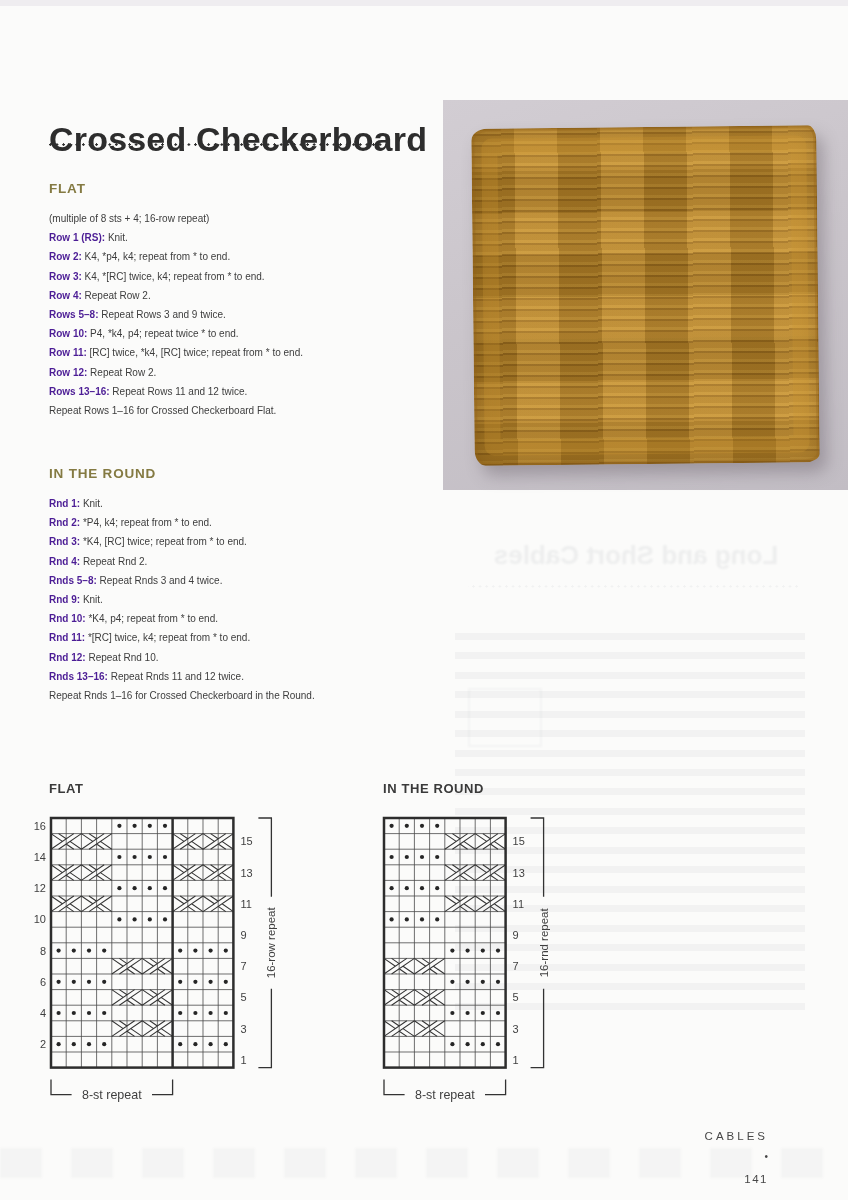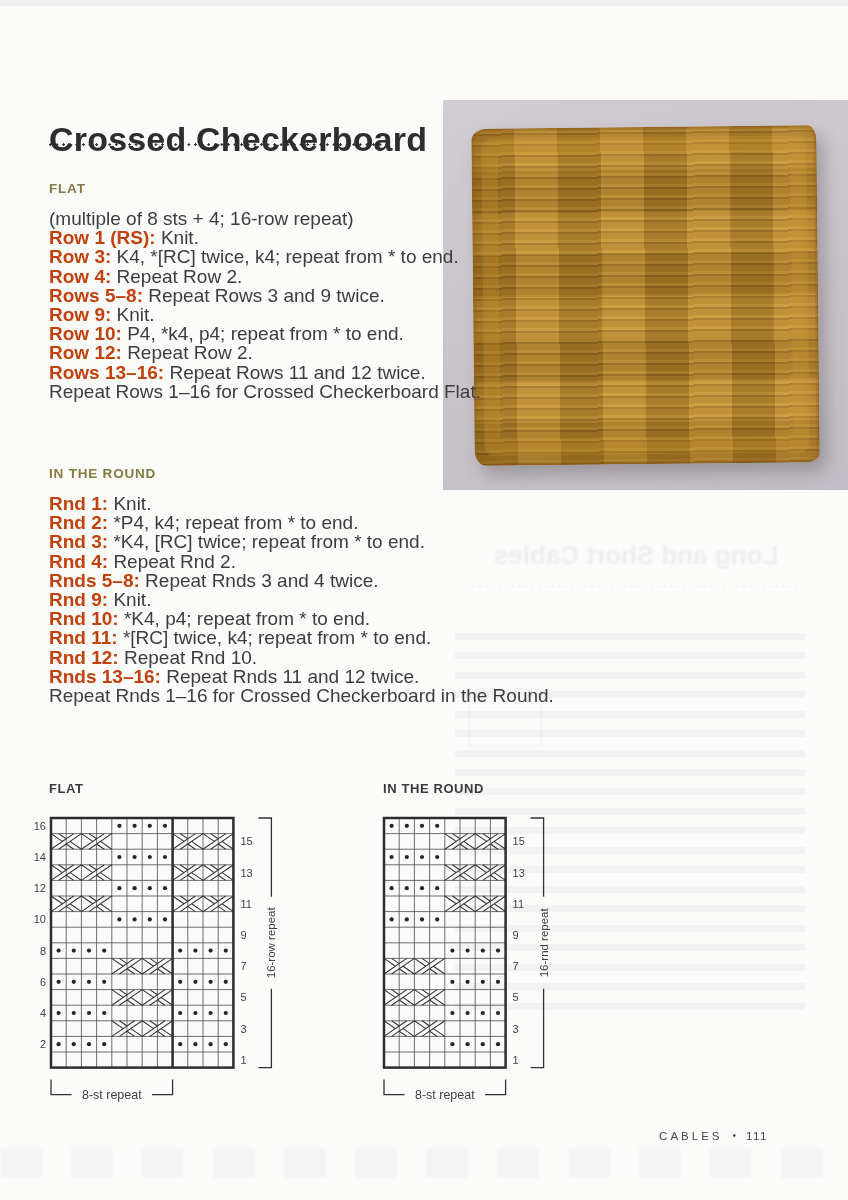--- a/index.html
+++ b/index.html
@@ -18,22 +18,22 @@
   .dotted-rule{
     left:49px;top:143px;width:342px;height:4px;
     background-image:radial-gradient(circle at 1.4px 1.6px,#2f2f2f 1.1px,transparent 1.35px);
     background-size:6.6px 4px;background-repeat:repeat-x;
   }
   
   .instr-col{left:49px;width:370px;}
   .instr-col h2{
     margin:0 0 13px 0;font-size:13.5px;font-weight:bold;letter-spacing:.8px;color:#847a42;
   }
-  .line{font-size:19px;line-height:19.2px;height:19.2px;white-space:nowrap;color:#3d3d3d;}
-  .line b{color:#c2410c;}
+  .line{font-size:10px;line-height:19.2px;height:19.2px;white-space:nowrap;color:#3d3d3d;}
+  .line b{color:#4c1d95;}
   
   .photo{
     left:443px;top:100px;width:405px;height:390px;
     background:linear-gradient(160deg,#d2cdd3 0%,#cac5cb 45%,#c2bdc4 100%);
   }
   .swatch{
     position:absolute;left:30px;top:27px;width:345px;height:337px;
     transform:rotate(-.6deg);
     border-radius:16px 9px 14px 11px / 12px 15px 9px 16px;
     background-color:#bb872a;
@@ -74,21 +74,21 @@
     left:0;top:1148px;width:848px;height:30px;opacity:.5;filter:blur(1.2px);
     background-image:repeating-linear-gradient(90deg,rgba(125,128,142,.10) 0 42px,transparent 42px 71px);
   }
   .top-edge{left:0;top:0;width:848px;height:6px;background:#efedf0;}
   
   .chart-label{font-size:13px;font-weight:bold;color:#3a3a3a;letter-spacing:.6px;}
   .chart-host svg{display:block;}
   
   .footer{
     right:80px;top:1130px;display:flex;align-items:flex-end;gap:10px;
-    font-size:11.5px;color:#474747;
+    font-size:11.5px;color:#474747;flex-direction:column;
   }
   .footer .sec{letter-spacing:3px;}
   .footer .dot{font-size:10px;transform:translateY(-1px);}
   .footer .num{letter-spacing:1.5px;}
 </style>
 </head>
 <body>
 
 <div class="abs top-edge"></div>
 
@@ -103,25 +103,26 @@
 <div class="abs ghost-rule"></div>
 <div class="abs ghost-par"></div>
 <div class="abs ghost-box"></div>
 <div class="abs ghost-strip"></div>
 
 <section class="abs instr-col" style="top:181px">
   <h2>FLAT</h2>
   <div class="line">(multiple of 8 sts + 4; 16-row repeat)</div>
   <div>
       <div class="line"><b>Row 1 (RS):</b><span> Knit.</span></div>
+      <div class="line"><b>Row 2:</b><span> K4, *p4, k4; repeat from * to end.</span></div>
       <div class="line"><b>Row 3:</b><span> K4, *[RC] twice, k4; repeat from * to end.</span></div>
       <div class="line"><b>Row 4:</b><span> Repeat Row 2.</span></div>
       <div class="line"><b>Rows 5–8:</b><span> Repeat Rows 3 and 9 twice.</span></div>
-      <div class="line"><b>Row 9:</b><span> Knit.</span></div>
-      <div class="line"><b>Row 10:</b><span> P4, *k4, p4; repeat from * to end.</span></div>
+      <div class="line"><b>Row 10:</b><span> P4, *k4, p4; repeat twice * to end.</span></div>
+      <div class="line"><b>Row 11:</b><span> [RC] twice, *k4, [RC] twice; repeat from * to end.</span></div>
       <div class="line"><b>Row 12:</b><span> Repeat Row 2.</span></div>
       <div class="line"><b>Rows 13–16:</b><span> Repeat Rows 11 and 12 twice.</span></div>
     </div>
   <div class="line">Repeat Rows 1–16 for Crossed Checkerboard Flat.</div>
 </section>
 
 <section class="abs instr-col" style="top:466px">
   <h2>IN THE ROUND</h2>
   <div>
       <div class="line"><b>Rnd 1:</b><span> Knit.</span></div>
@@ -305,14 +306,14 @@
       <path d="M8,266.6V281.6H28.599999999999994M109,281.6H129.6V266.6" stroke="#333" stroke-width="1.3" fill="none"></path>
       <text x="68.8" y="285.6" text-anchor="middle" font-size="12.5" fill="#3f3f3f">8-st repeat</text>
       <path d="M154.6,5H167.6V83.85000000000002M167.6,175.75V254.6H154.6" stroke="#333" stroke-width="1.3" fill="none"></path>
       <text x="171.6" y="129.8" text-anchor="middle" font-size="11.5" fill="#3f3f3f" transform="rotate(-90 171.6 129.8)">16-rnd repeat</text>
     </svg>
   </div>
 
 <div class="abs footer">
   <span class="sec">CABLES</span>
   <span class="dot">•</span>
-  <span class="num">111</span>
+  <span class="num">141</span>
 </div>
 
 </body></html>

